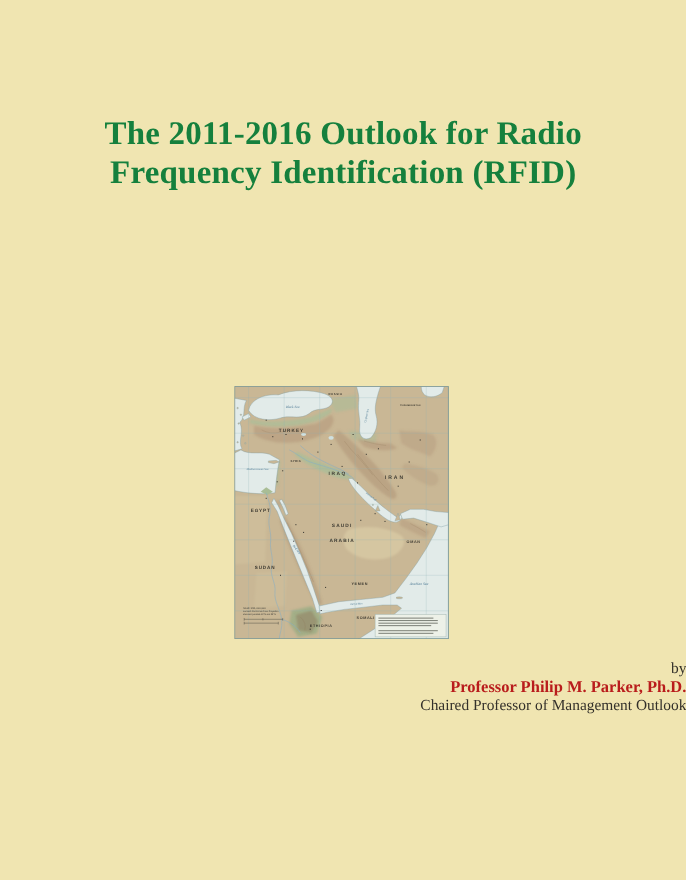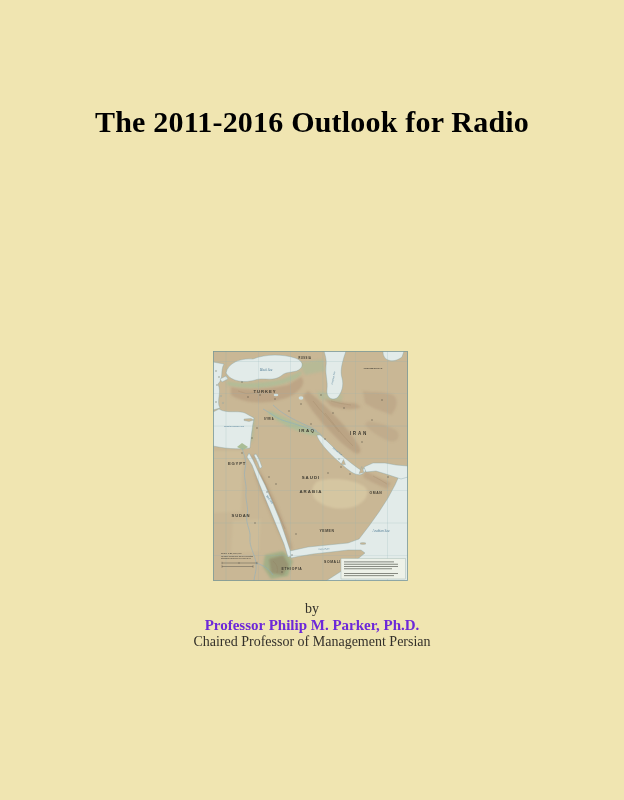--- a/index.html
+++ b/index.html
@@ -1,40 +1,41 @@
 <!DOCTYPE html>
 <html><head>
 <meta charset="utf-8">
 <style>
   html,body{margin:0;padding:0;}
   body{width:624px;height:800px;position:relative;overflow:hidden;
        font-family:"Liberation Serif",serif;background:#f0e5b1;}
   .cover{position:absolute;inset:0;}
   .title{position:absolute;top:104px;left:0;width:624px;text-align:center;
-         font-weight:bold;font-size:30px;line-height:35px;color:#000000;
+         font-weight:bold;font-size:30px;line-height:35px;color:#15803d;
          letter-spacing:0.2px;}
   .map-wrap{position:absolute;left:213px;top:351px;width:195px;height:230px;}
   .map-wrap svg{display:block;width:195px;height:230px;}
-  .byline{position:absolute;top:601px;left:0;width:624px;text-align:center;
+  .byline{position:absolute;top:601px;left:0;width:624px;text-align:right;
           font-size:14px;line-height:16.4px;color:#33302a;}
-  .byline .author{font-weight:bold;font-size:15px;color:#6d28d9;}
+  .byline .author{font-weight:bold;font-size:15px;color:#b91c1c;}
   
   .lbl-country{font-family:"Liberation Sans",sans-serif;fill:#3d3a31;
                font-weight:bold;text-anchor:middle;}
   .lbl-sea{font-family:"Liberation Serif",serif;font-style:italic;
            fill:#4f7b95;text-anchor:middle;}
   .lbl-scale{font-family:"Liberation Sans",sans-serif;fill:#3a3a35;text-anchor:start;}
 </style>
 </head>
 <body style="background: rgb(240, 229, 177);">
 
 <div class="cover">
 
   <div class="title">
     <div>The 2011-2016 Outlook for Radio</div>
+    <div>Frequency Identification (RFID)</div>
   </div>
 
   <div class="map-wrap">
     <svg id="mapsvg" viewBox="0 0 195 230" preserveAspectRatio="none">
       <defs>
         <filter id="soft" x="-20%" y="-20%" width="140%" height="140%">
           <feGaussianBlur stdDeviation="1.1"></feGaussianBlur>
         </filter>
         <clipPath id="mapclip">
             <rect x="0" y="0" width="195" height="230"></rect>
@@ -217,16 +218,16 @@
         </g>
       </g>
 
       <rect x="0.4" y="0.4" width="194.2" height="229.2" fill="none" stroke="#7d9a98" stroke-width="0.8"></rect>
     </svg>
   </div>
 
   <div class="byline">
     <div>by</div>
     <div class="author">Professor Philip M. Parker, Ph.D.</div>
-    <div>Chaired Professor of Management Persian</div>
+    <div>Chaired Professor of Management Outlook</div>
   </div>
 
 </div>
 
 </body></html>

